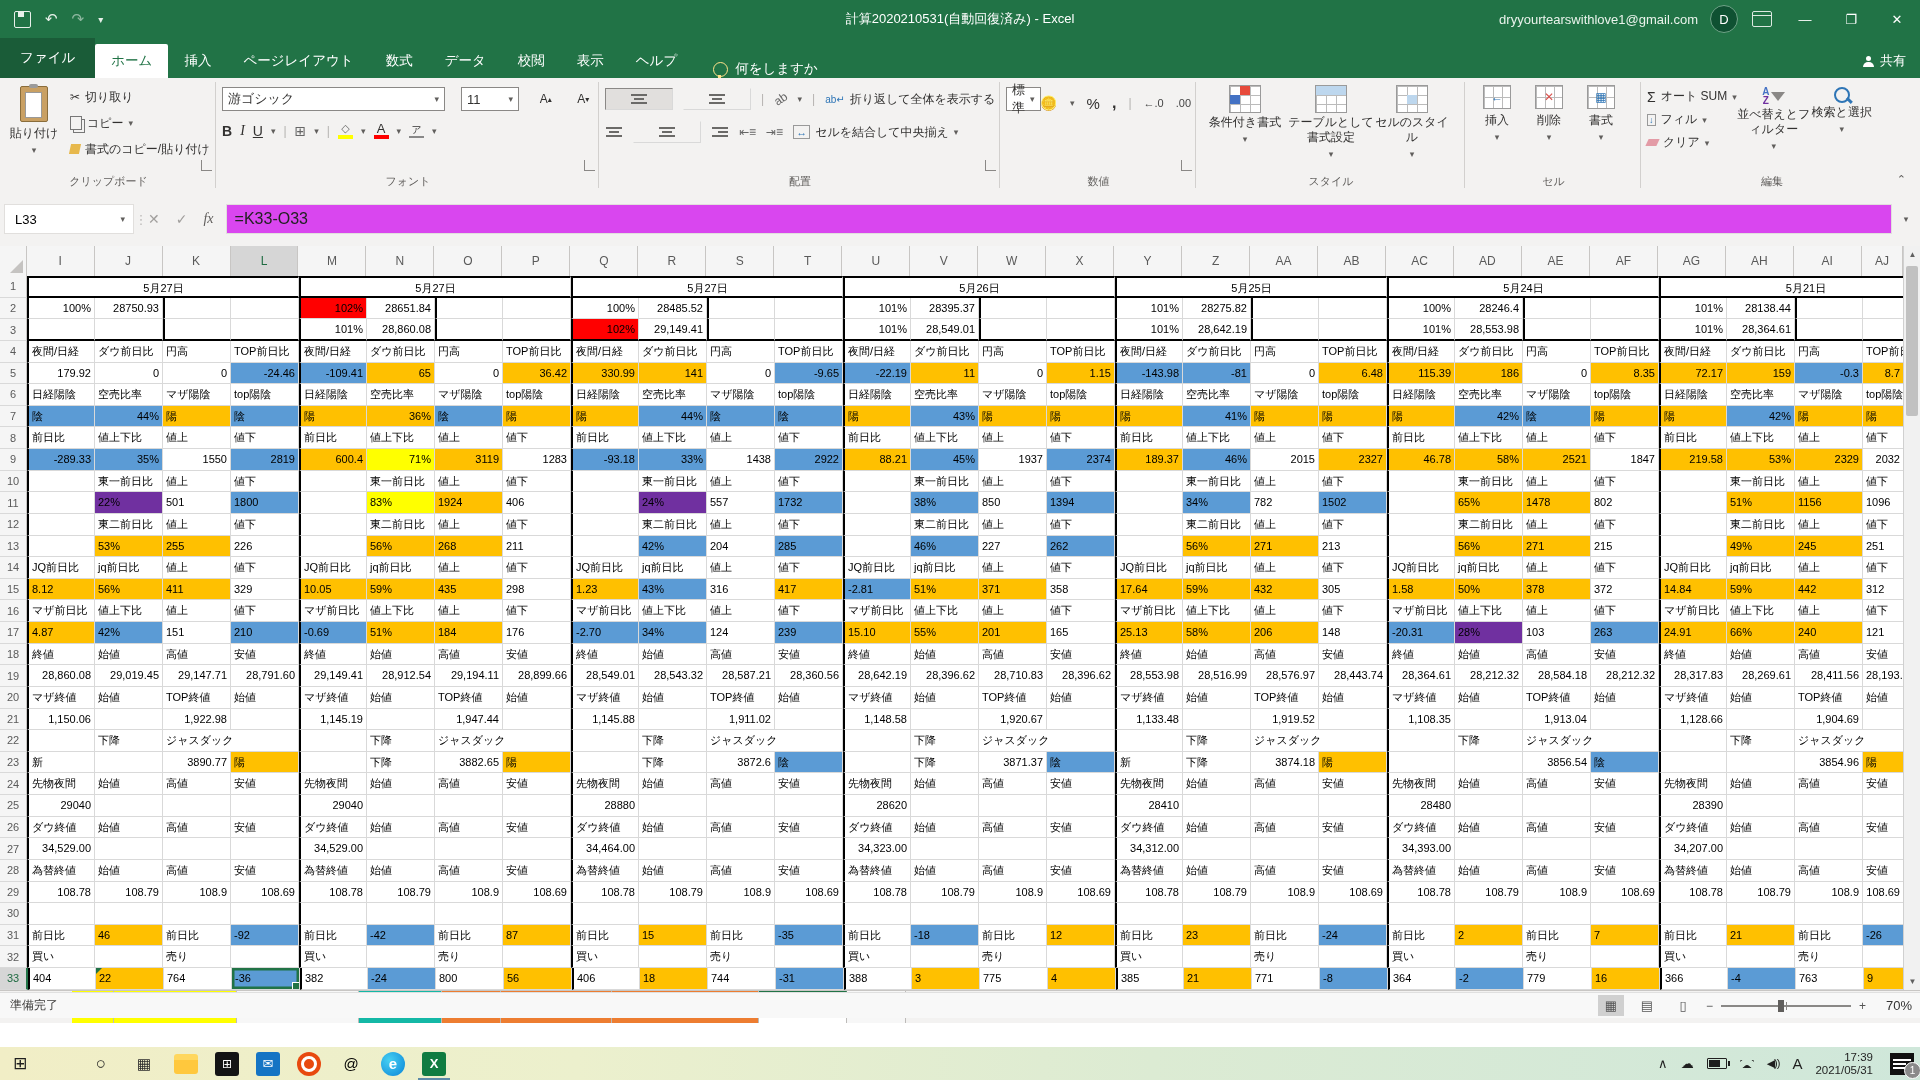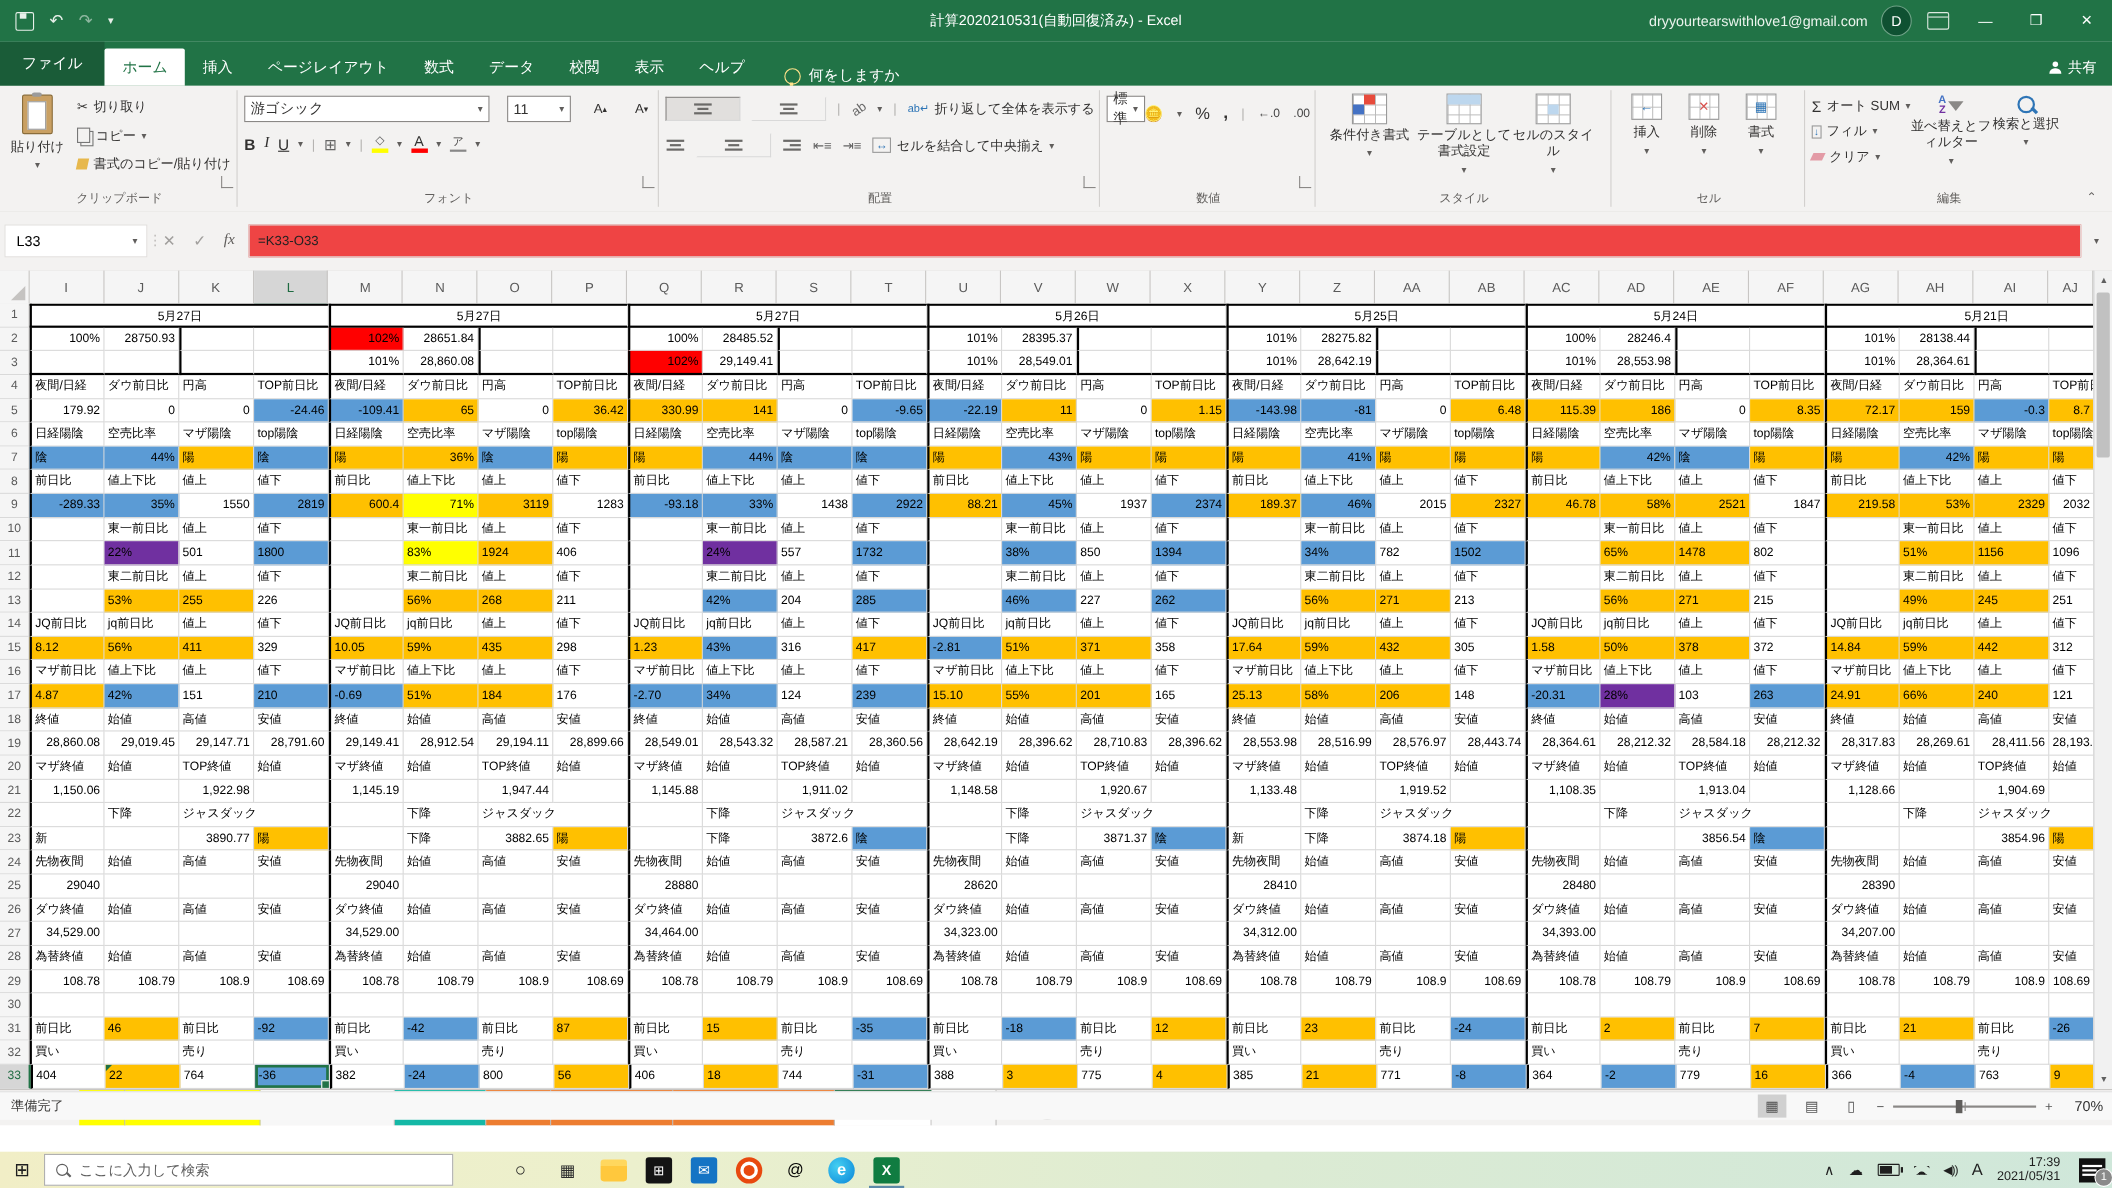--- a/index.html
+++ b/index.html
@@ -89,22 +89,22 @@
   .launcher{position:absolute;right:3px;bottom:21px;width:10px;height:10px;border-left:1px solid #8a8886;border-bottom:1px solid #8a8886;}
   
   #fbar{position:absolute;top:192px;left:0;width:1920px;height:54px;background:#f3f2f1;border-bottom:1px solid #d8d6d4;
         display:flex;align-items:center;font-size:13px;}
   #namebox{width:118px;height:28px;background:#fff;border:1px solid #e1dfdd;margin-left:4px;display:flex;align-items:center;
            padding-left:10px;justify-content:space-between;}
   #namebox .chv{padding-right:8px;}
   .fsep{width:14px;text-align:center;color:#bdbbb9;}
   .fbtns{display:flex;gap:16px;color:#a19f9d;font-size:14px;align-items:center;}
   .fx{font-family:"Liberation Serif",serif;font-style:italic;color:#605e5c;}
-  #formulafield{flex:1;height:28px;background:#ef4444;border:1px solid #e1dfdd;margin-left:12px;display:flex;align-items:center;
-                padding-left:8px;font-size:12px;color:#222;}
+  #formulafield{flex:1;height:28px;background:#d946ef;border:1px solid #e1dfdd;margin-left:12px;display:flex;align-items:center;
+                padding-left:8px;font-size:16px;color:#222;}
   #fbar .endchv{width:28px;text-align:center;color:#605e5c;}
   
   #colheads{position:absolute;top:246px;left:0;width:1903px;height:30px;display:flex;background:#f5f5f5;
             border-bottom:1px solid #bdbbb9;}
   .corner{width:26px;height:30px;border-right:1px solid #c8c6c4;position:relative;background:#f5f5f5;}
   .corner:after{content:"";position:absolute;right:3px;bottom:3px;width:0;height:0;
                 border-left:13px solid transparent;border-bottom:13px solid #c5c3c1;}
   .ch{width:68px;height:30px;border-right:1px solid #c8c6c4;display:flex;align-items:center;justify-content:center;
       font-size:12px;color:#5a5a5a;}
   .ch.last{width:41px;}
@@ -1570,24 +1570,20 @@
           <div id="zthumb"></div>
         </div>
       <span>+</span>
     </div>
     <span id="zoomtxt">70%</span>
   </div>
 </div>
 
 <div id="taskbar">
   <span id="startbtn">⊞</span>
-  <div id="searchbox">
-    <span class="mag"></span>
-    <span>ここに入力して検索</span>
-  </div>
   <div id="taskicons">
       <span class="tico cortana">○</span>
       <span class="tico taskview">▦</span>
       <span class="tico explorer"></span>
       <span class="tico store">⊞</span>
       <span class="tico mail">✉</span>
       <span class="tico photos"></span>
       <span class="tico at-app">@</span>
       <span class="tico edge">e</span>
       <span class="tico excel">X</span>

